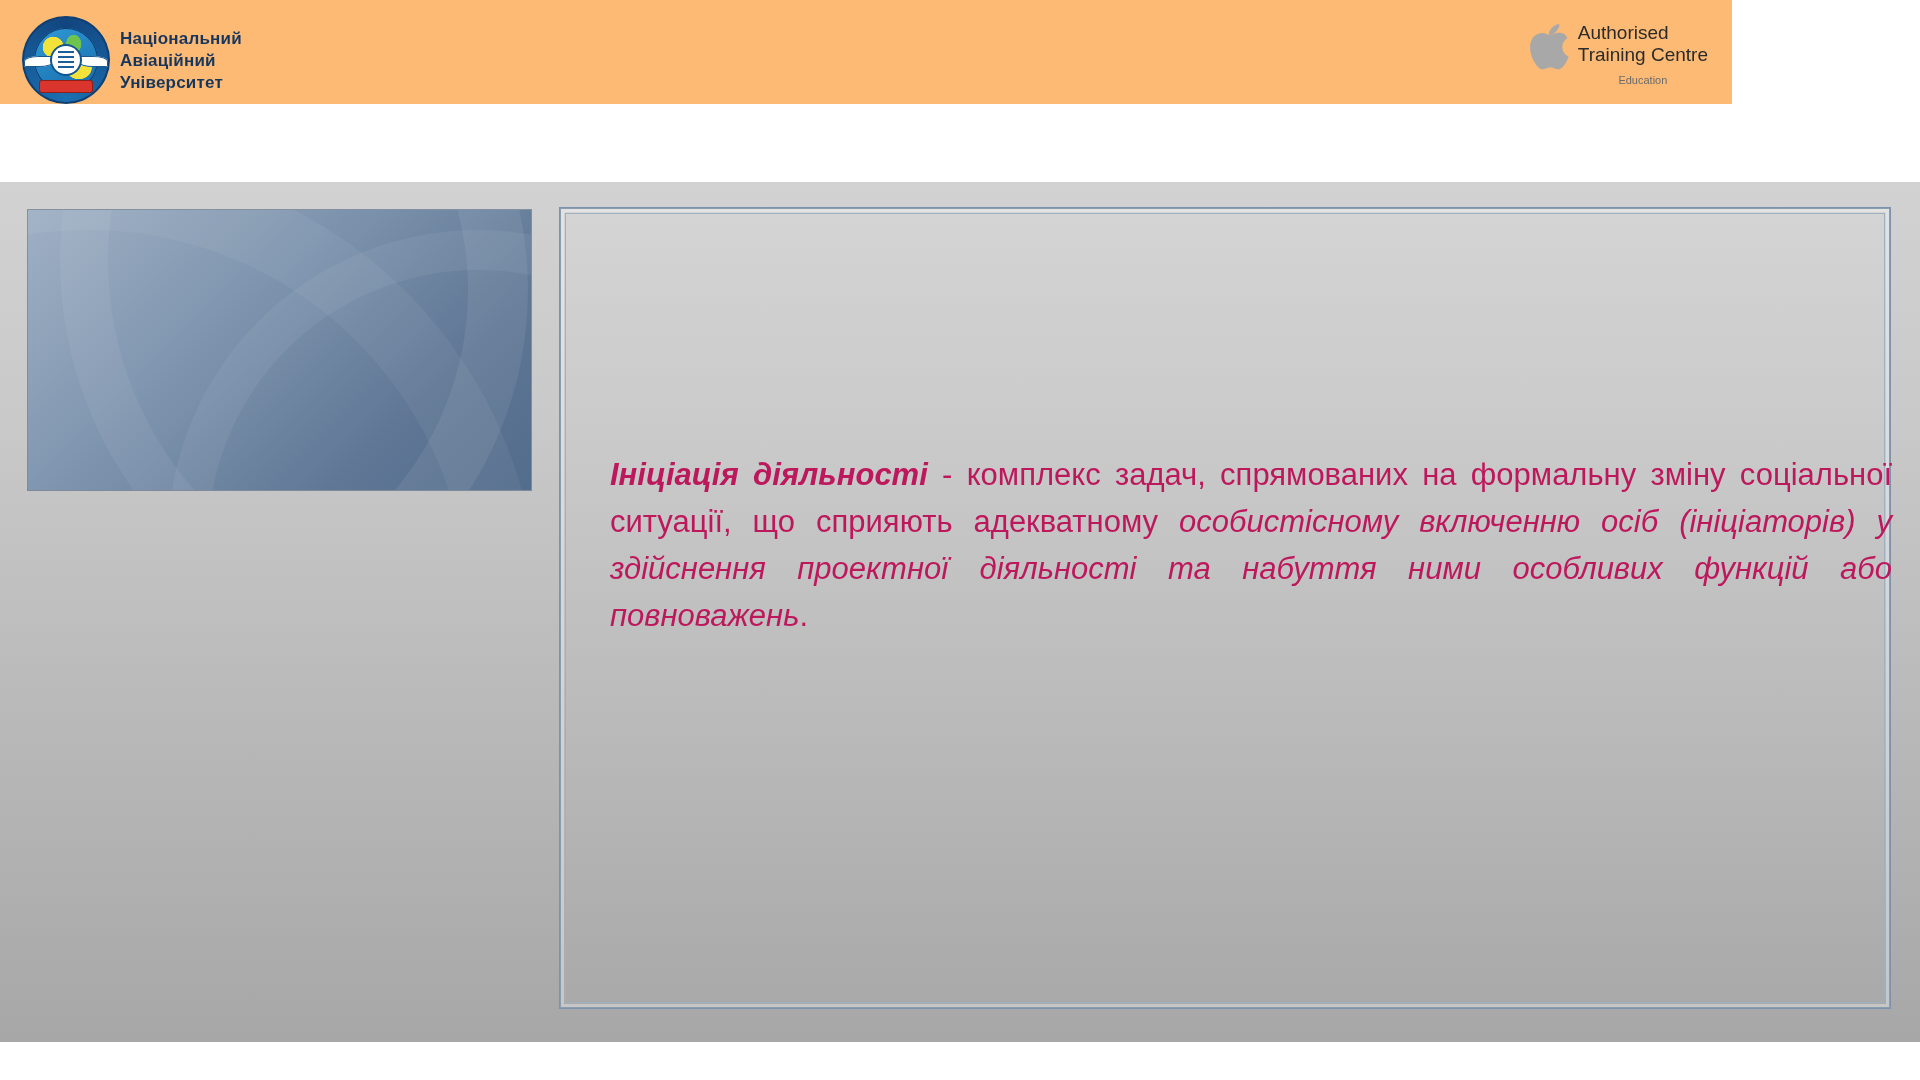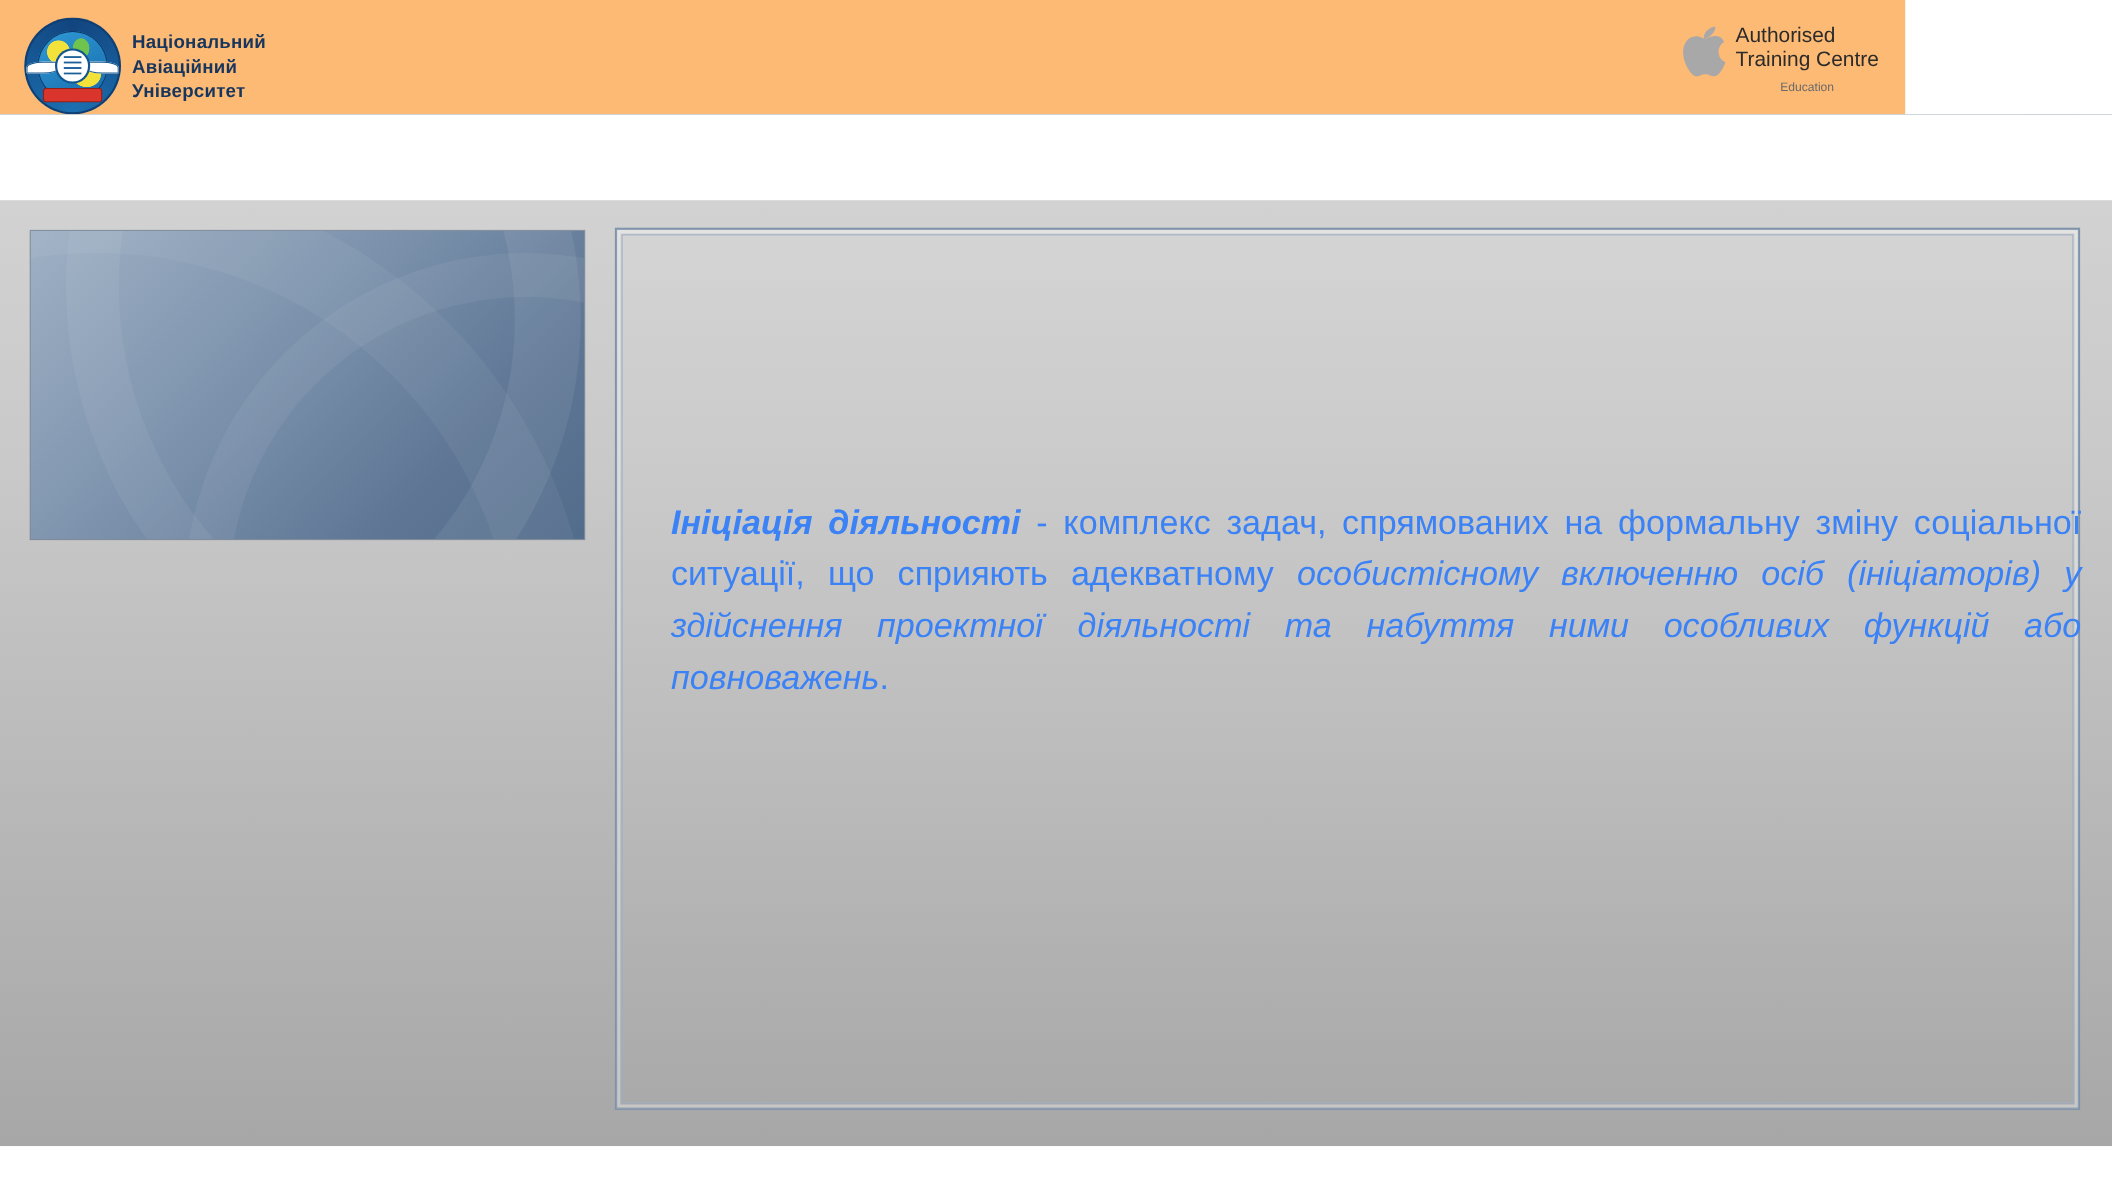--- a/index.html
+++ b/index.html
@@ -266,21 +266,21 @@
     position: absolute;
     left: 4px; top: 4px; right: 4px; bottom: 4px;
     border: 1px solid #9fb0c2;
   }
 
   .para {
     position: absolute;
     left: 610px;
     top: 420px;
     width: 1290px;
-    color: #3b82f6;
+    color: #be185d;
     font-size: 31px;
     line-height: 47px;
     text-align: justify;
     text-justify: inter-word;
     padding-right: 8px;
     box-sizing: border-box;
   }
   .para b {
     font-weight: bold;
     font-style: italic;

